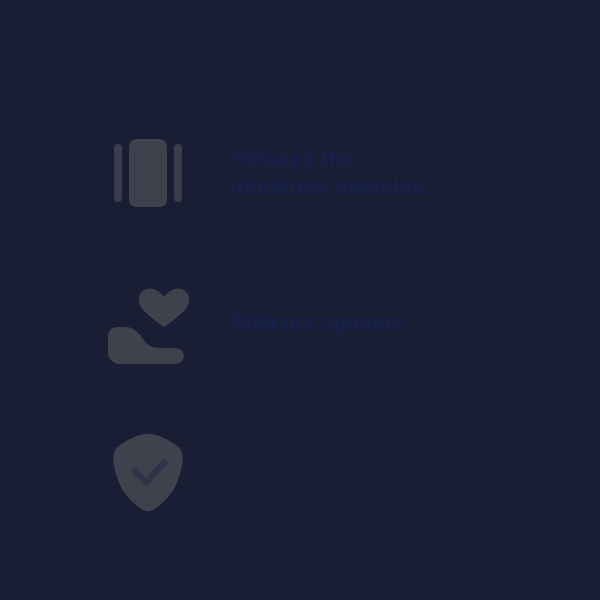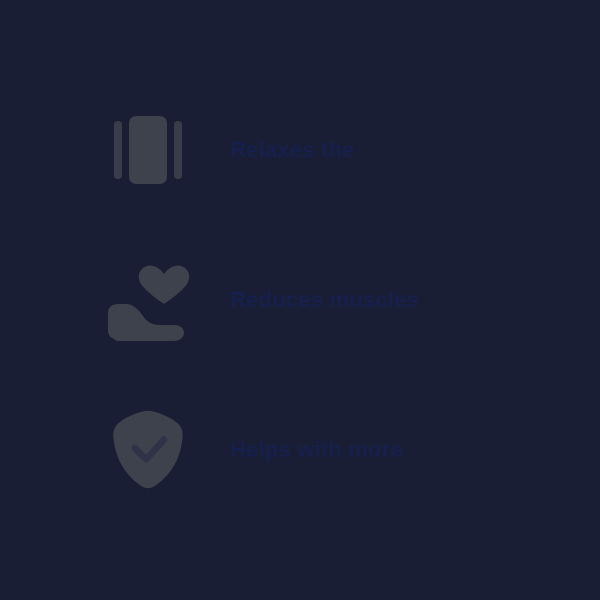--- a/index.html
+++ b/index.html
@@ -12,21 +12,21 @@
   body{
     width:600px;height:600px;
     background:var(--background);
     font-family:"Liberation Sans", sans-serif;
     overflow:hidden;
   }
   .canvas{
     position:relative;
     width:600px;height:600px;
     box-sizing:border-box;
-    padding-top:75px;
+    padding-top:98px;
   }
   .feature-row{
     height:150px;
     display:flex;
     align-items:center;
   }
   .icon-box{
     width:84px;
     margin-left:106px;
     display:flex;
@@ -61,40 +61,40 @@
   <div class="feature-row">
     <div class="icon-box">
       <svg width="68" height="68" viewBox="0 0 68 68" aria-hidden="true">
         <rect class="icon-fill-dim" x="0" y="5" width="8" height="58" rx="4"></rect>
         <rect class="icon-fill" x="15" y="0" width="38" height="68" rx="7"></rect>
         <rect class="icon-fill-dim" x="60" y="5" width="8" height="58" rx="4"></rect>
       </svg>
     </div>
     <div class="feature-text">
       <div>Relaxes the</div>
+      <div>intestinal muscles</div>
     </div>
   </div>
 
   <div class="feature-row">
     <div class="icon-box">
       <svg width="84" height="84" viewBox="0 0 84 84" aria-hidden="true">
         <path class="icon-fill" d="M58 46 C58 46 40 34 35 26 C30 18 34 10 41 8 C47 6 54 10 58 16 C62 10 69 6 75 8 C82 10 86 18 81 26 C76 34 58 46 58 46 Z"></path>
         <path class="icon-fill" d="M12 46 C5 46 2 50 2 56 L2 72 C2 76 3 78 6 80 L11 83 L68 83 C74 83 78 79 78 75 C78 70 74 67 68 67 L54 67 C46 67 41 64 37 58 C33 52 27 46 20 46 Z"></path>
       </svg>
     </div>
     <div class="feature-text">
-      <div>Reduces muscles</div>
+      <div>Relaxes spasms</div>
     </div>
   </div>
 
   <div class="feature-row">
     <div class="icon-box">
       <svg width="76" height="82" viewBox="0 0 80 88" aria-hidden="true">
         <path class="icon-fill" d="M40 2 C48 2 62 8 70 14 C76 18 78 24 77 32 C75 52 66 70 48 82 C43 86 37 86 32 82 C14 70 5 52 3 32 C2 24 4 18 10 14 C18 8 32 2 40 2 Z"></path>
         <path class="shield-check-stroke" d="M26 42 L38 54 L57 33"></path>
       </svg>
     </div>
     <div class="feature-text">
-      <div>Helps with more</div>
     </div>
   </div>
 
 </div>
 
 </body></html>

